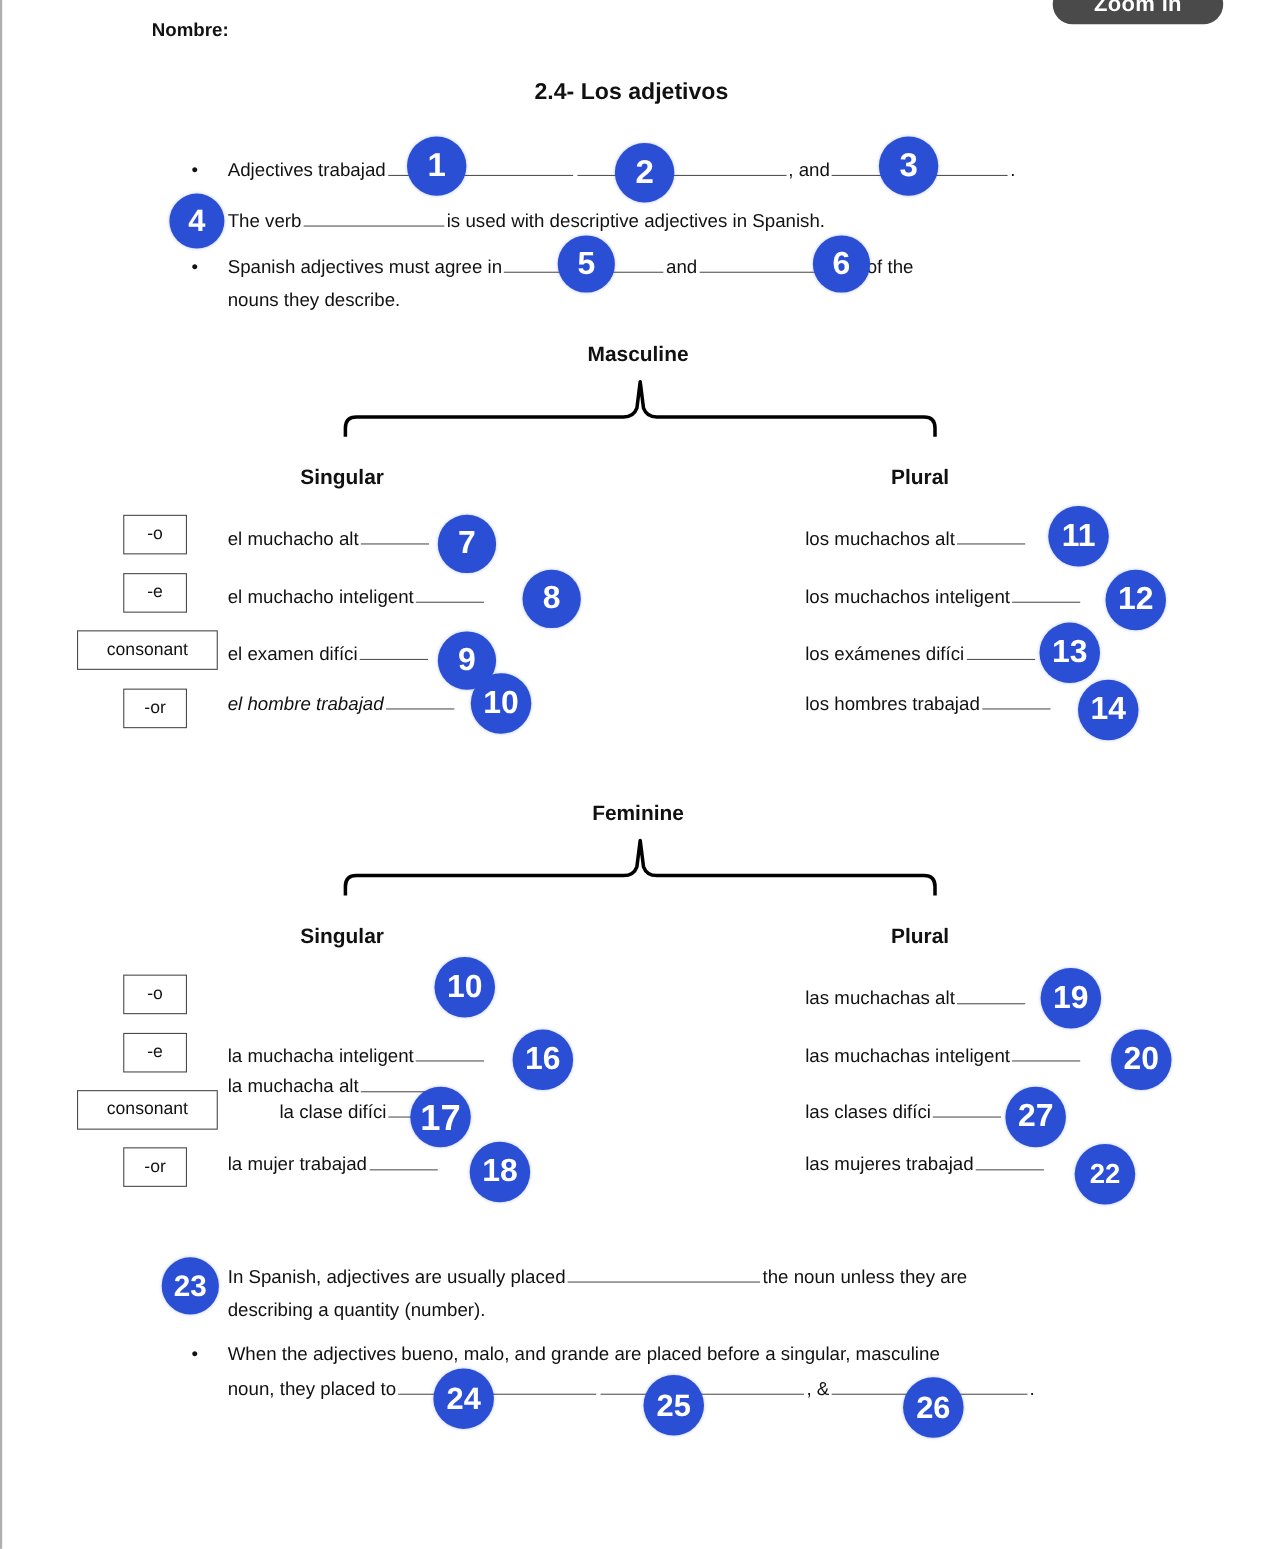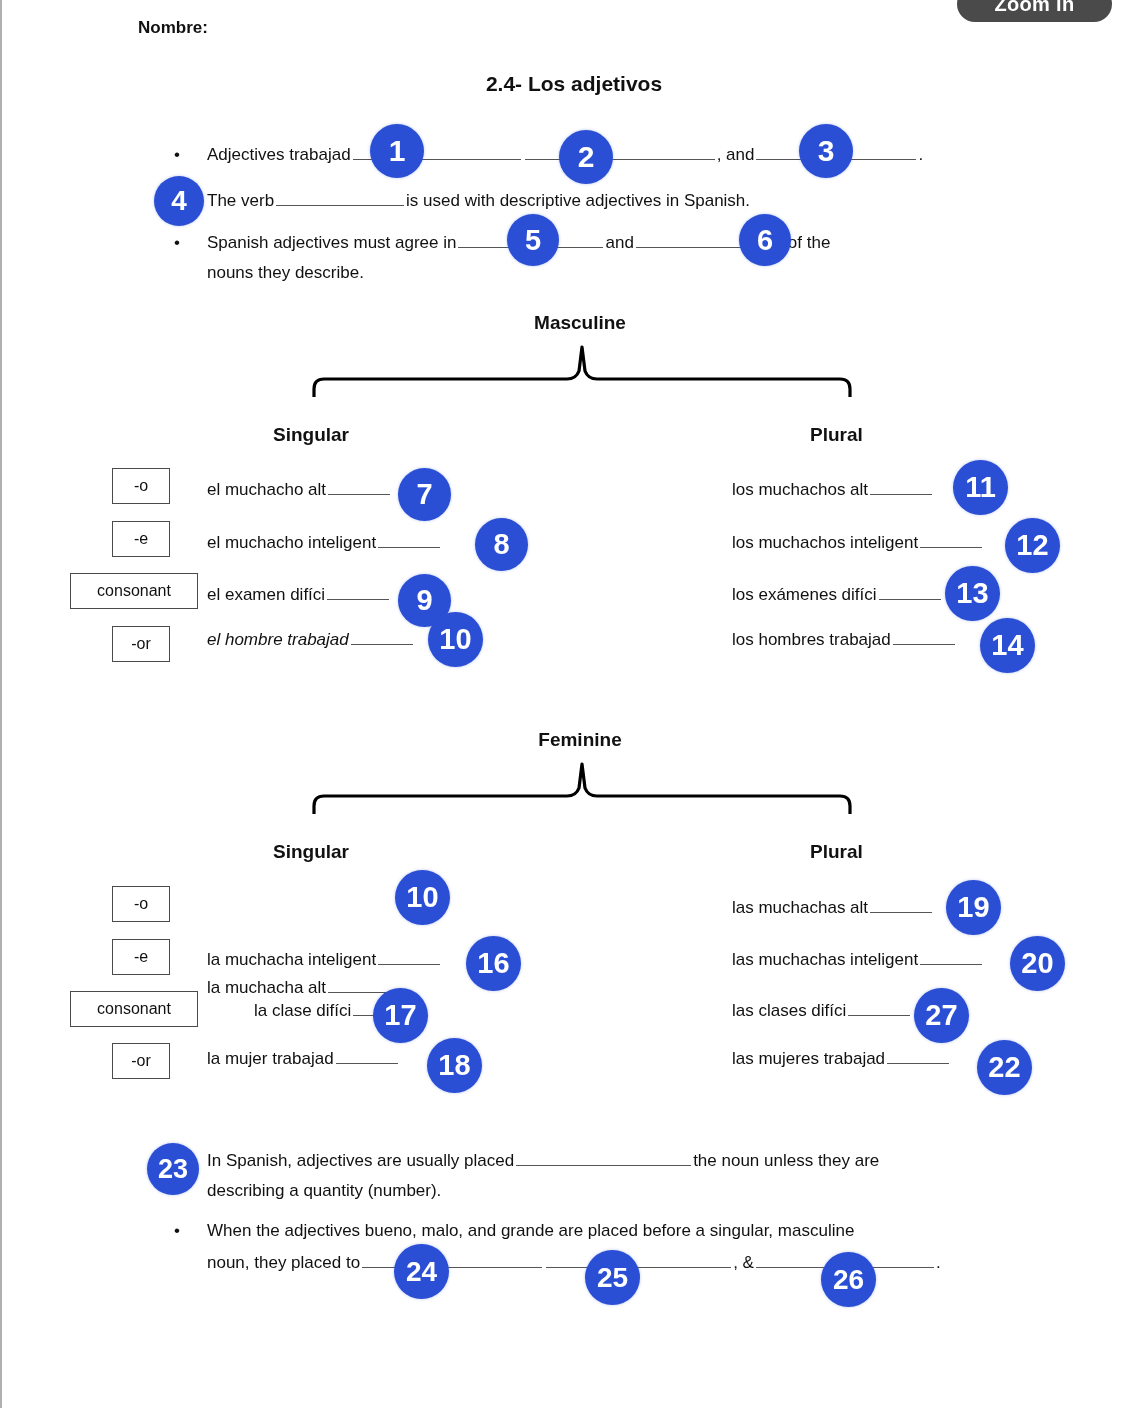--- a/index.html
+++ b/index.html
@@ -214,24 +214,24 @@
 <div class="marker" style="left:396px; top:574px;  width:53px; height:53px; font-size:29px;">9</div>
 <div class="marker" style="left:426px; top:612px;  width:55px; height:55px; font-size:29px;">10</div>
 
 <div class="marker" style="left:951px; top:460px;  width:55px; height:55px; font-size:29px;">11</div>
 <div class="marker" style="left:1003px; top:518px; width:55px; height:55px; font-size:29px;">12</div>
 <div class="marker" style="left:943px; top:566px;  width:55px; height:55px; font-size:29px;">13</div>
 <div class="marker" style="left:978px; top:618px;  width:55px; height:55px; font-size:29px;">14</div>
 
 <div class="marker" style="left:393px; top:870px;  width:55px; height:55px; font-size:29px;">10</div>
 <div class="marker" style="left:464px; top:936px;  width:55px; height:55px; font-size:29px;">16</div>
-<div class="marker" style="left:371px; top:988px;  width:55px; height:55px; font-size:29px;">17</div>
+<div class="marker" style="left:371px; top:988px;  width:55px; height:55px; font-size:33px;">17</div>
 <div class="marker" style="left:425px; top:1038px; width:55px; height:55px; font-size:29px;">18</div>
 
 <div class="marker" style="left:944px; top:880px;  width:55px; height:55px; font-size:29px;">19</div>
 <div class="marker" style="left:1008px; top:936px; width:55px; height:55px; font-size:29px;">20</div>
 <div class="marker" style="left:912px; top:988px;  width:55px; height:55px; font-size:29px;">27</div>
-<div class="marker" style="left:975px; top:1040px; width:55px; height:55px; font-size:29px;">22</div>
+<div class="marker" style="left:975px; top:1040px; width:55px; height:55px; font-size:25px;">22</div>
 
 <div class="marker" style="left:145px; top:1143px; width:52px; height:52px; font-size:27px;">23</div>
 <div class="marker" style="left:392px; top:1244px; width:55px; height:55px; font-size:28px;">24</div>
 <div class="marker" style="left:583px; top:1250px; width:55px; height:55px; font-size:28px;">25</div>
 <div class="marker" style="left:819px; top:1252px; width:55px; height:55px; font-size:28px;">26</div>
 
 </body></html>

